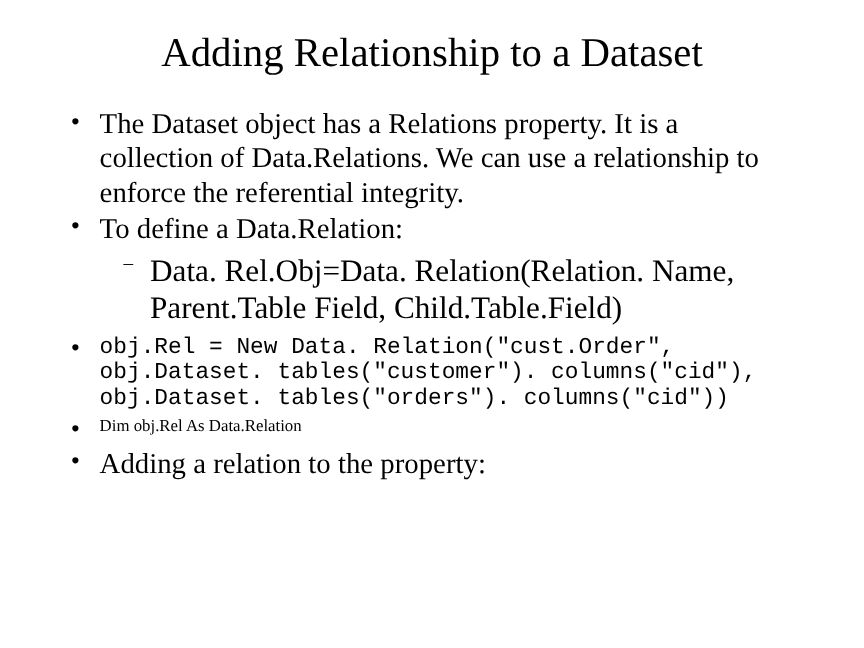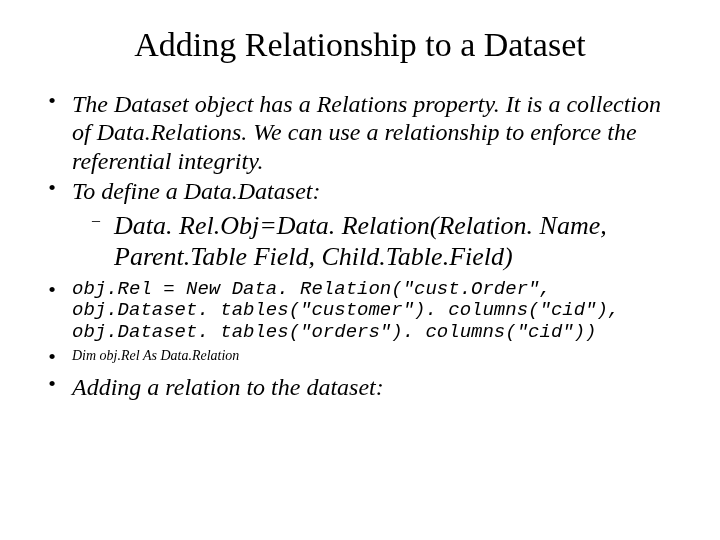--- a/index.html
+++ b/index.html
@@ -19,22 +19,21 @@
   }
   .title {
     font-size: 34px;
     text-align: center;
     margin: 8px 0 26px 0;
     font-weight: normal;
   }
   ul.level1 {
     list-style: none;
     padding: 0;
-    margin: 4px;
-    font-style: italic;
+    margin: 15px;
   }
   ul.level1 > li {
     position: relative;
     padding-left: 28px;
     margin-bottom: 2px;
   }
   ul.level1 > li::before {
     content: "•";
     position: absolute;
     left: 4px;
@@ -86,35 +85,35 @@
 
   <h1 class="title">Adding Relationship to a Dataset</h1>
 
   <ul class="level1">
 
     <li>
       <span class="body-text">The Dataset object has a Relations property.  It is a collection of Data.Relations.  We can use a relationship to enforce the referential integrity.</span>
     </li>
 
     <li>
-      <span class="body-text">To define a Data.Dataset:</span>
+      <span class="body-text">To define a Data.Relation:</span>
       <ul class="level2">
         <li>
           <span class="sub-text">Data. Rel.Obj=Data. Relation(Relation. Name, Parent.Table Field, Child.Table.Field)</span>
         </li>
       </ul>
     </li>
 
     <li>
       <span class="code-text">obj.Rel = New Data. Relation("cust.Order", obj.Dataset. tables("customer"). columns("cid"), obj.Dataset. tables("orders"). columns("cid"))</span>
     </li>
 
     <li>
       <span class="small-text">Dim obj.Rel As Data.Relation</span>
     </li>
 
     <li class="spacer-top">
-      <span class="body-text">Adding a relation to the dataset:</span>
+      <span class="body-text">Adding a relation to the property:</span>
     </li>
 
   </ul>
 
 </div>
 
 </body></html>

